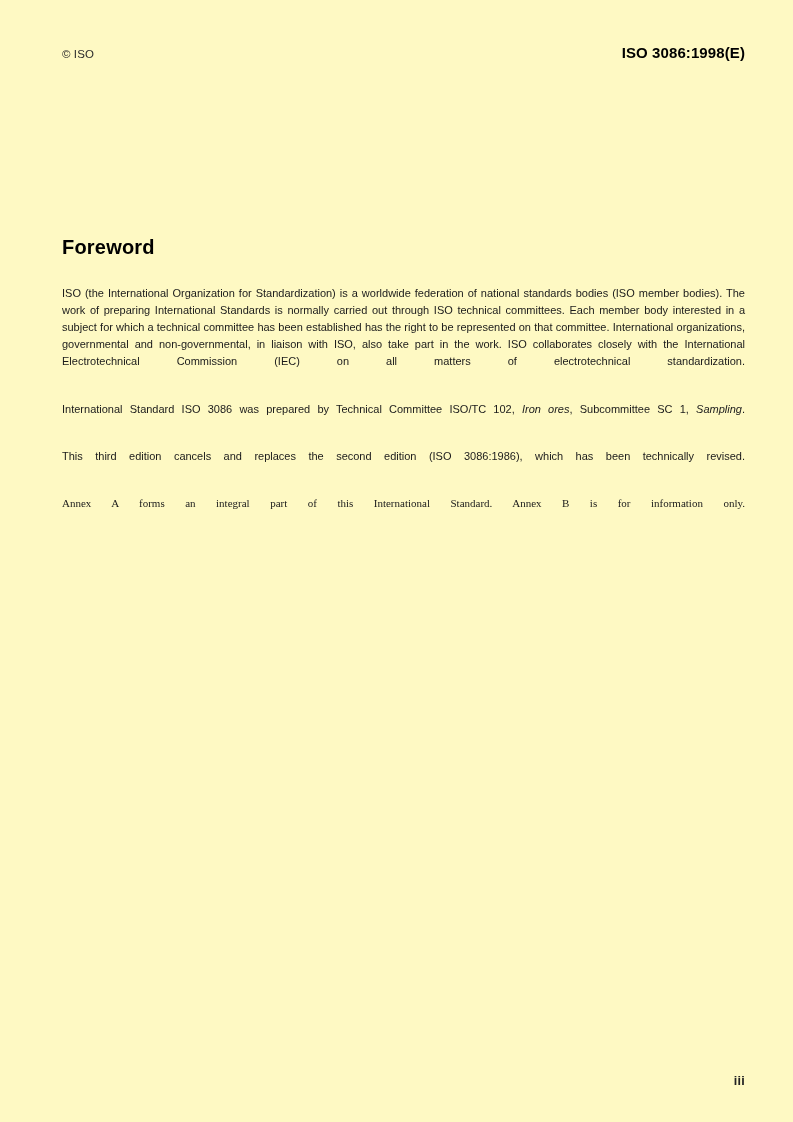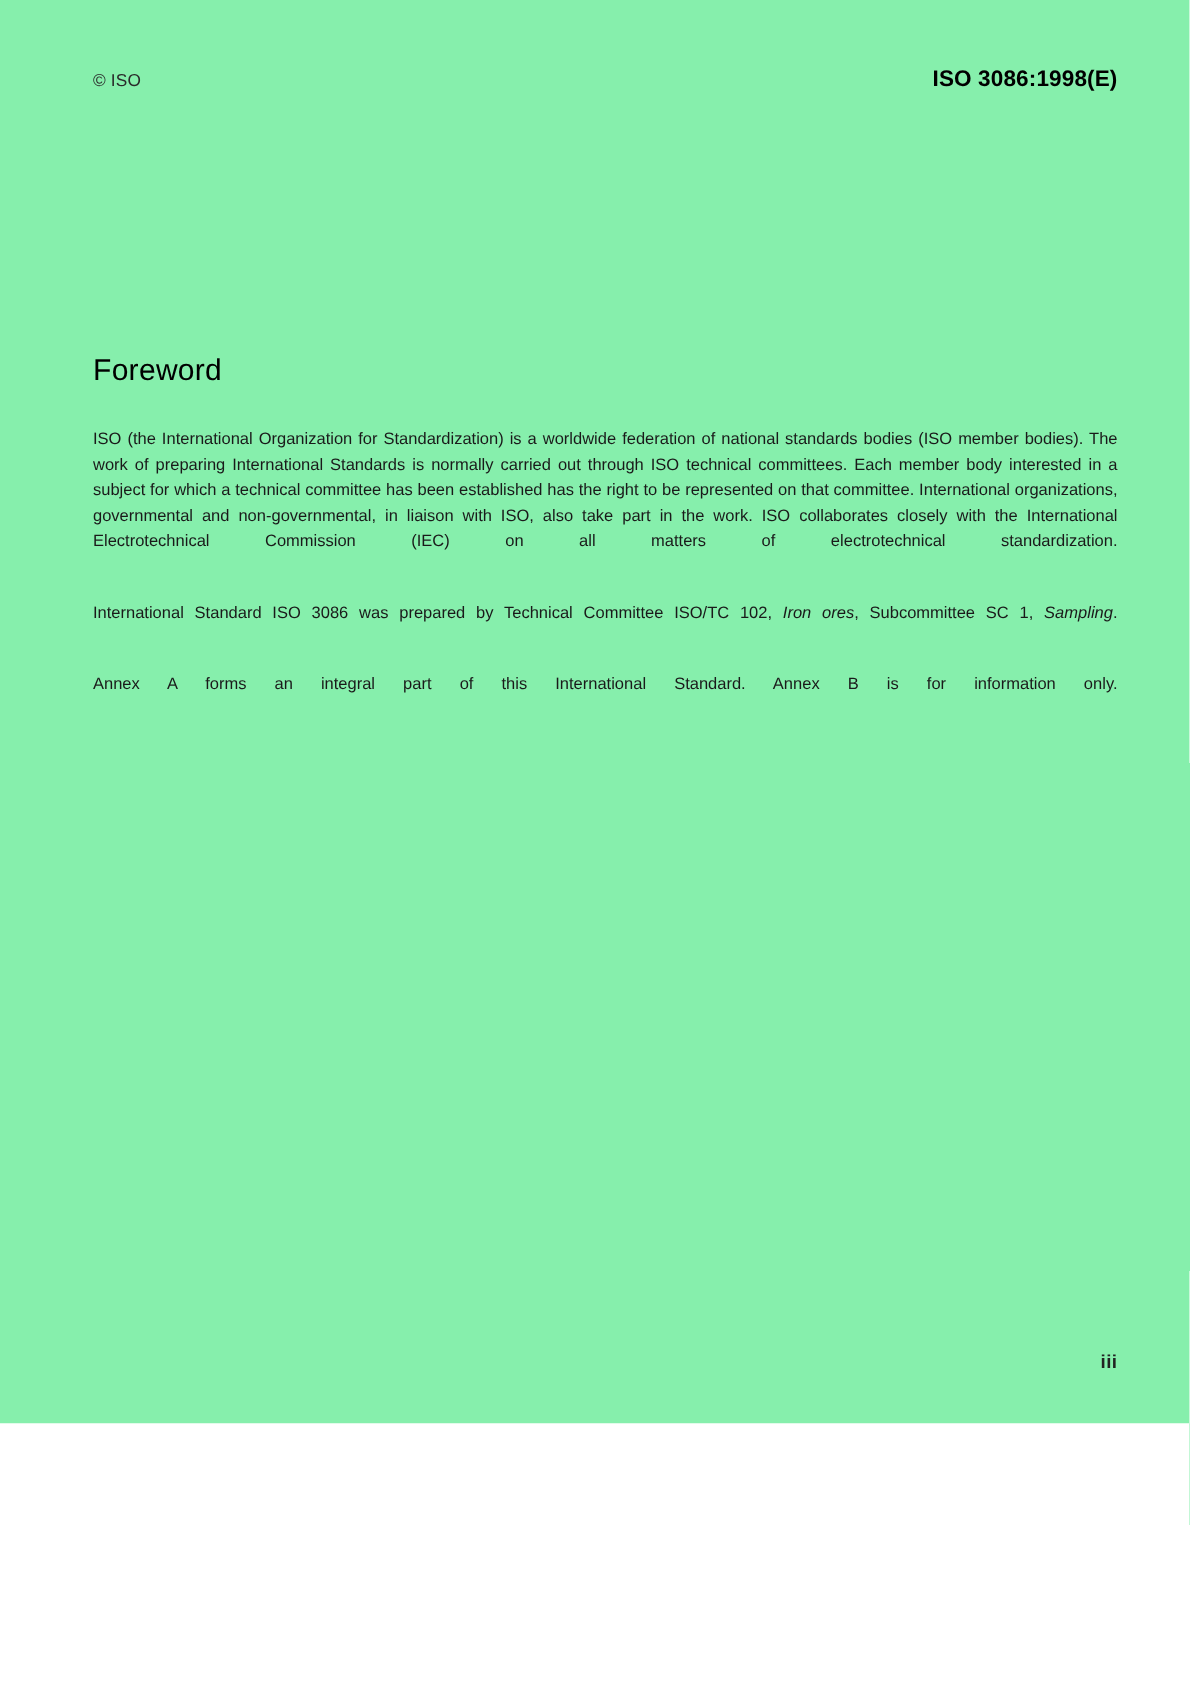--- a/index.html
+++ b/index.html
@@ -7,22 +7,22 @@
     padding: 0;
     background: #ffffff;
   }
   body {
     font-family: "Liberation Sans", sans-serif;
     color: #111111;
   }
   .page {
     position: relative;
     width: 793px;
-    height: 949px;
-    background: #86efac;
+    height: 1122px;
+    background: #fef9c3;
     overflow: hidden;
     box-sizing: border-box;
   }
 
   
   .page-header {
     position: absolute;
     top: 44px;
     left: 62px;
     right: 48px;
@@ -47,38 +47,39 @@
 
   
   .content {
     position: absolute;
     top: 236px;
     left: 62px;
     width: 683px;
   }
   .section-heading {
     font-size: 20px;
-    font-weight: normal;
+    font-weight: bold;
     color: #000000;
     letter-spacing: 0.2px;
     margin: 0 0 26px 0;
     line-height: 1.15;
   }
   .para {
     font-size: 11px;
     line-height: 17.1px;
     color: #1a1a1a;
     text-align: justify;
     text-justify: inter-word;
     margin: 0 0 13px 0;
     -webkit-hyphens: none;
     hyphens: none;
   }
   .para:last-child {
     margin-bottom: 0;
+    font-family: Liberation Serif, serif;
   }
   .para em {
     font-style: italic;
   }
   
   .para::after {
     content: "";
     display: inline-block;
     width: 100%;
   }
@@ -106,20 +107,21 @@
 
   <div class="content">
 
     <h1 class="section-heading">Foreword</h1>
 
     <p class="para">ISO (the International Organization for Standardization) is a worldwide federation of national standards bodies (ISO member bodies). The work of preparing International Standards is normally carried out through ISO technical committees. Each member body interested in a subject for which a technical committee has been established has the right to be represented on that committee. International organizations, governmental and non-governmental, in liaison with ISO, also take part in the work. ISO collaborates closely with the International Electrotechnical Commission (IEC) on all matters of electrotechnical standardization.</p>
 
 
     <p class="para"><span>International Standard ISO 3086 was prepared by Technical Committee ISO/TC 102, </span><em>Iron ores</em><span>, Subcommittee SC 1, </span><em>Sampling</em><span>.</span></p>
 
+    <p class="para">This third edition cancels and replaces the second edition (ISO 3086:1986), which has been technically revised.</p>
 
     <p class="para">Annex A forms an integral part of this International Standard. Annex B is for information only.</p>
 
   </div>
 
   <div class="page-folio">iii</div>
 
 </div>
 
 </body></html>

